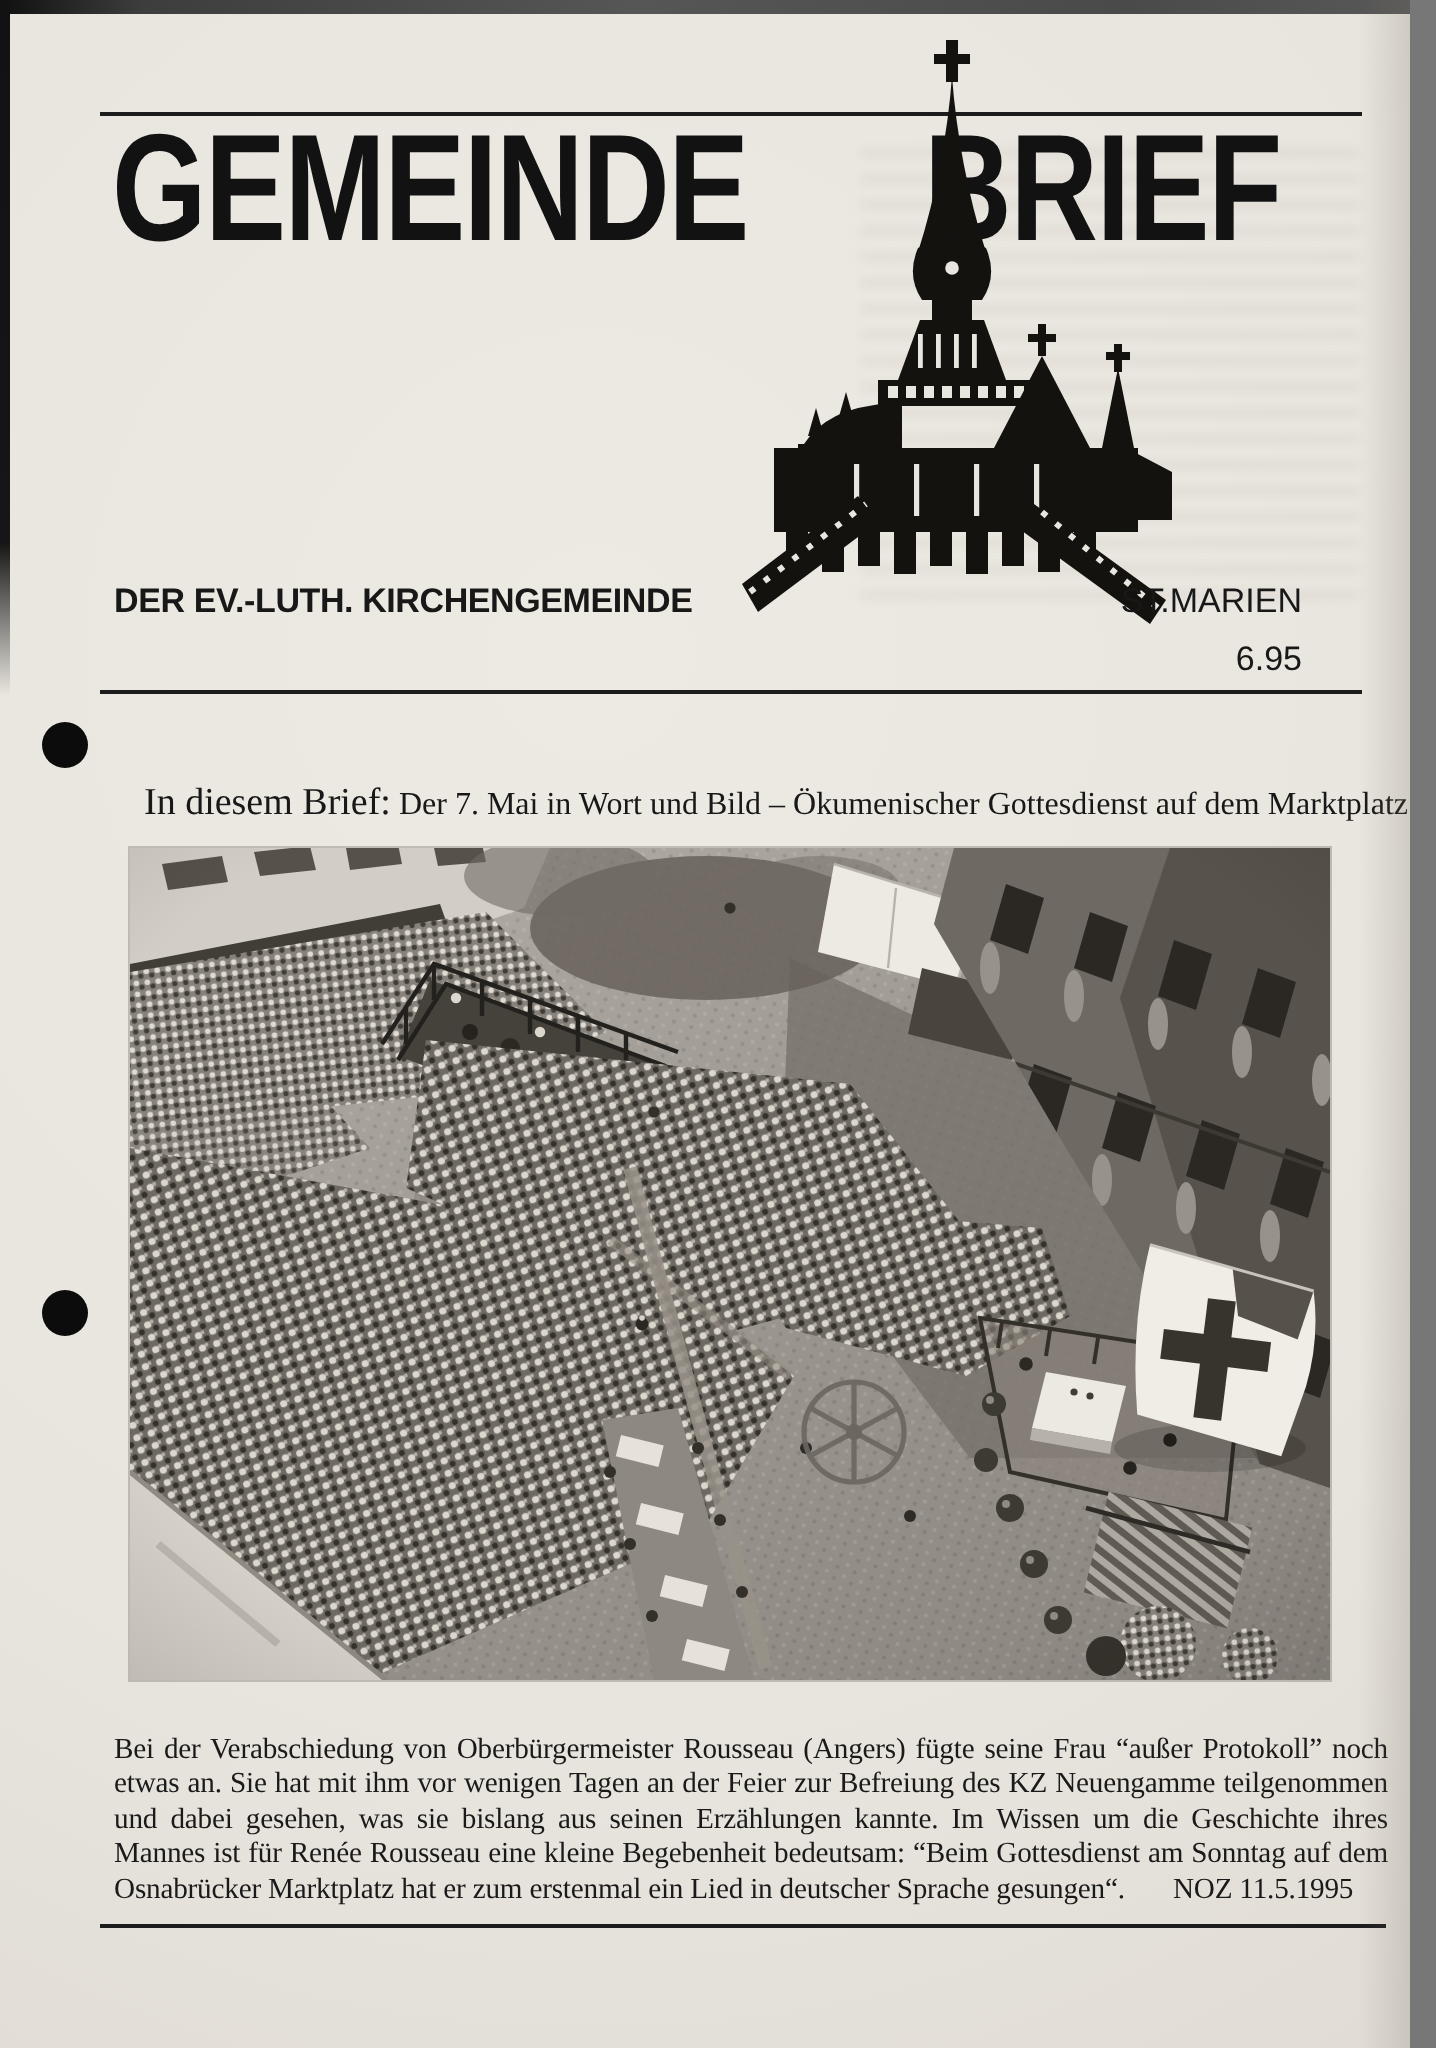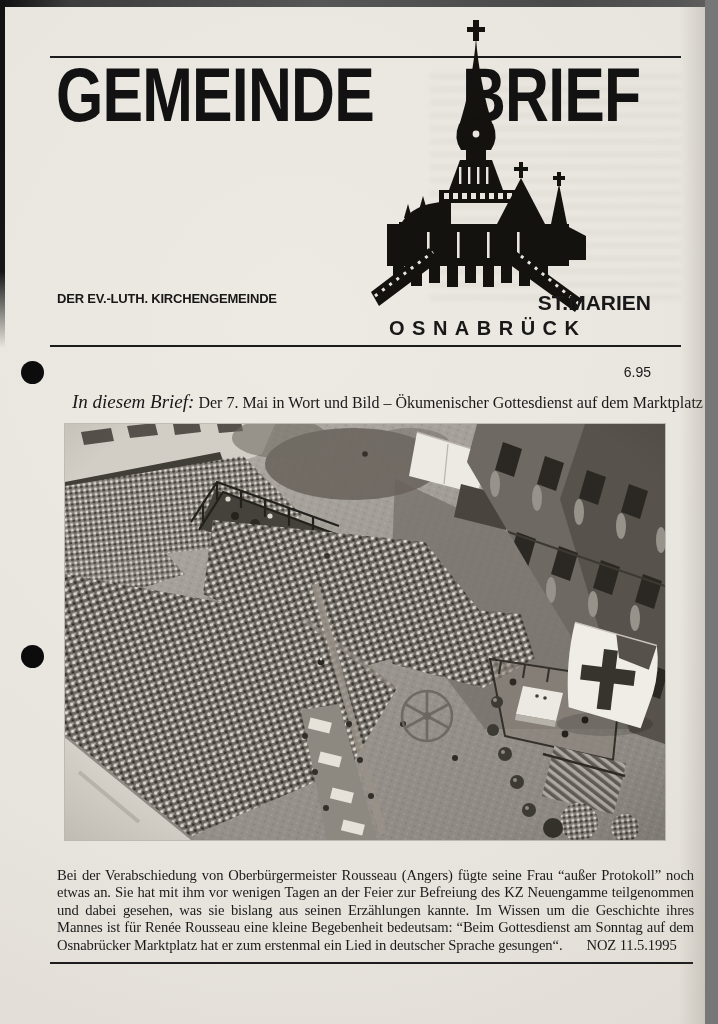--- a/index.html
+++ b/index.html
@@ -26,34 +26,34 @@
   .rule-bottom{top:962px;left:50px;width:643px;}
 
   .title{
     position:absolute;top:57px;line-height:1;font-weight:bold;font-size:76px;
     letter-spacing:-1px;color:#121212;transform:scaleX(.8);transform-origin:0 0;
     font-family:"Liberation Sans",sans-serif;white-space:nowrap;
   }
   .title-gemeinde{left:56px;}
   .title-brief{left:462px;}
 
-  .org-line{position:absolute;left:57px;top:291px;font-size:13px;font-weight:bold;letter-spacing:-.2px;white-space:nowrap;}
-  .parish{position:absolute;right:54px;top:291px;font-size:21px;font-weight:bold;white-space:nowrap;}
+  .org-line{position:absolute;left:57px;top:291px;font-size:17px;font-weight:bold;letter-spacing:-.2px;white-space:nowrap;}
+  .parish{position:absolute;right:54px;top:291px;font-size:17px;font-weight:normal;white-space:nowrap;}
   .issue-line{position:absolute;left:57px;top:320px;font-size:17px;white-space:nowrap;}
   .city{position:absolute;left:389px;top:317px;font-size:20px;font-weight:bold;letter-spacing:7.5px;white-space:nowrap;}
-  .date{position:absolute;right:54px;top:320px;font-size:14px;white-space:nowrap;margin-top:44px;}
+  .date{position:absolute;right:54px;top:320px;font-size:17px;white-space:nowrap;}
 
   .church{position:absolute;left:371px;top:20px;width:217px;height:296px;}
 
   .hole{position:absolute;left:21px;width:23px;height:23px;border-radius:50%;background:#0c0c0c;}
   .hole-1{top:361px;}
   .hole-2{top:645px;}
 
   .intro{position:absolute;left:72px;top:391px;width:622px;font-family:"Liberation Serif",serif;white-space:nowrap;}
-  .intro-label{font-size:19px;font-style:italic;}
+  .intro-label{font-size:19px;}
   .intro-text{font-size:16px;}
 
   .photo{position:absolute;left:65px;top:424px;width:600px;height:416px;background:#9b968f;box-shadow:0 0 0 1px rgba(60,55,50,.25);}
   .photo svg{display:block;width:100%;height:100%;}
 
   .caption{
     position:absolute;left:57px;top:852px;width:637px;
     font-family:"Liberation Serif",serif;font-size:14.6px;line-height:1.2;
     text-align:justify;color:#1a1a1a;letter-spacing:-.1px;
   }
@@ -143,21 +143,20 @@
       <rect x="166" y="246" width="11" height="17"></rect>
     </g>
     <g stroke="#e9e6df" stroke-width="3" stroke-dasharray="3 6">
       <line x1="4" y1="276" x2="62" y2="232"></line>
       <line x1="150" y1="236" x2="208" y2="284"></line>
     </g>
   </svg>
 
   <div class="org-line">DER EV.-LUTH. KIRCHENGEMEINDE</div>
   <div class="parish">ST.MARIEN</div>
-  <div class="city">OSNABRÜCK</div>
   <div class="date">6.95</div>
 
   <div class="rule rule-mid"></div>
 
   <div class="hole hole-1"></div>
   <div class="hole hole-2"></div>
 
   <div class="intro">
     <span class="intro-label">In diesem Brief:</span>
     <span class="intro-text">Der 7. Mai in Wort und Bild  –  Ökumenischer Gottesdienst auf dem Marktplatz</span>

